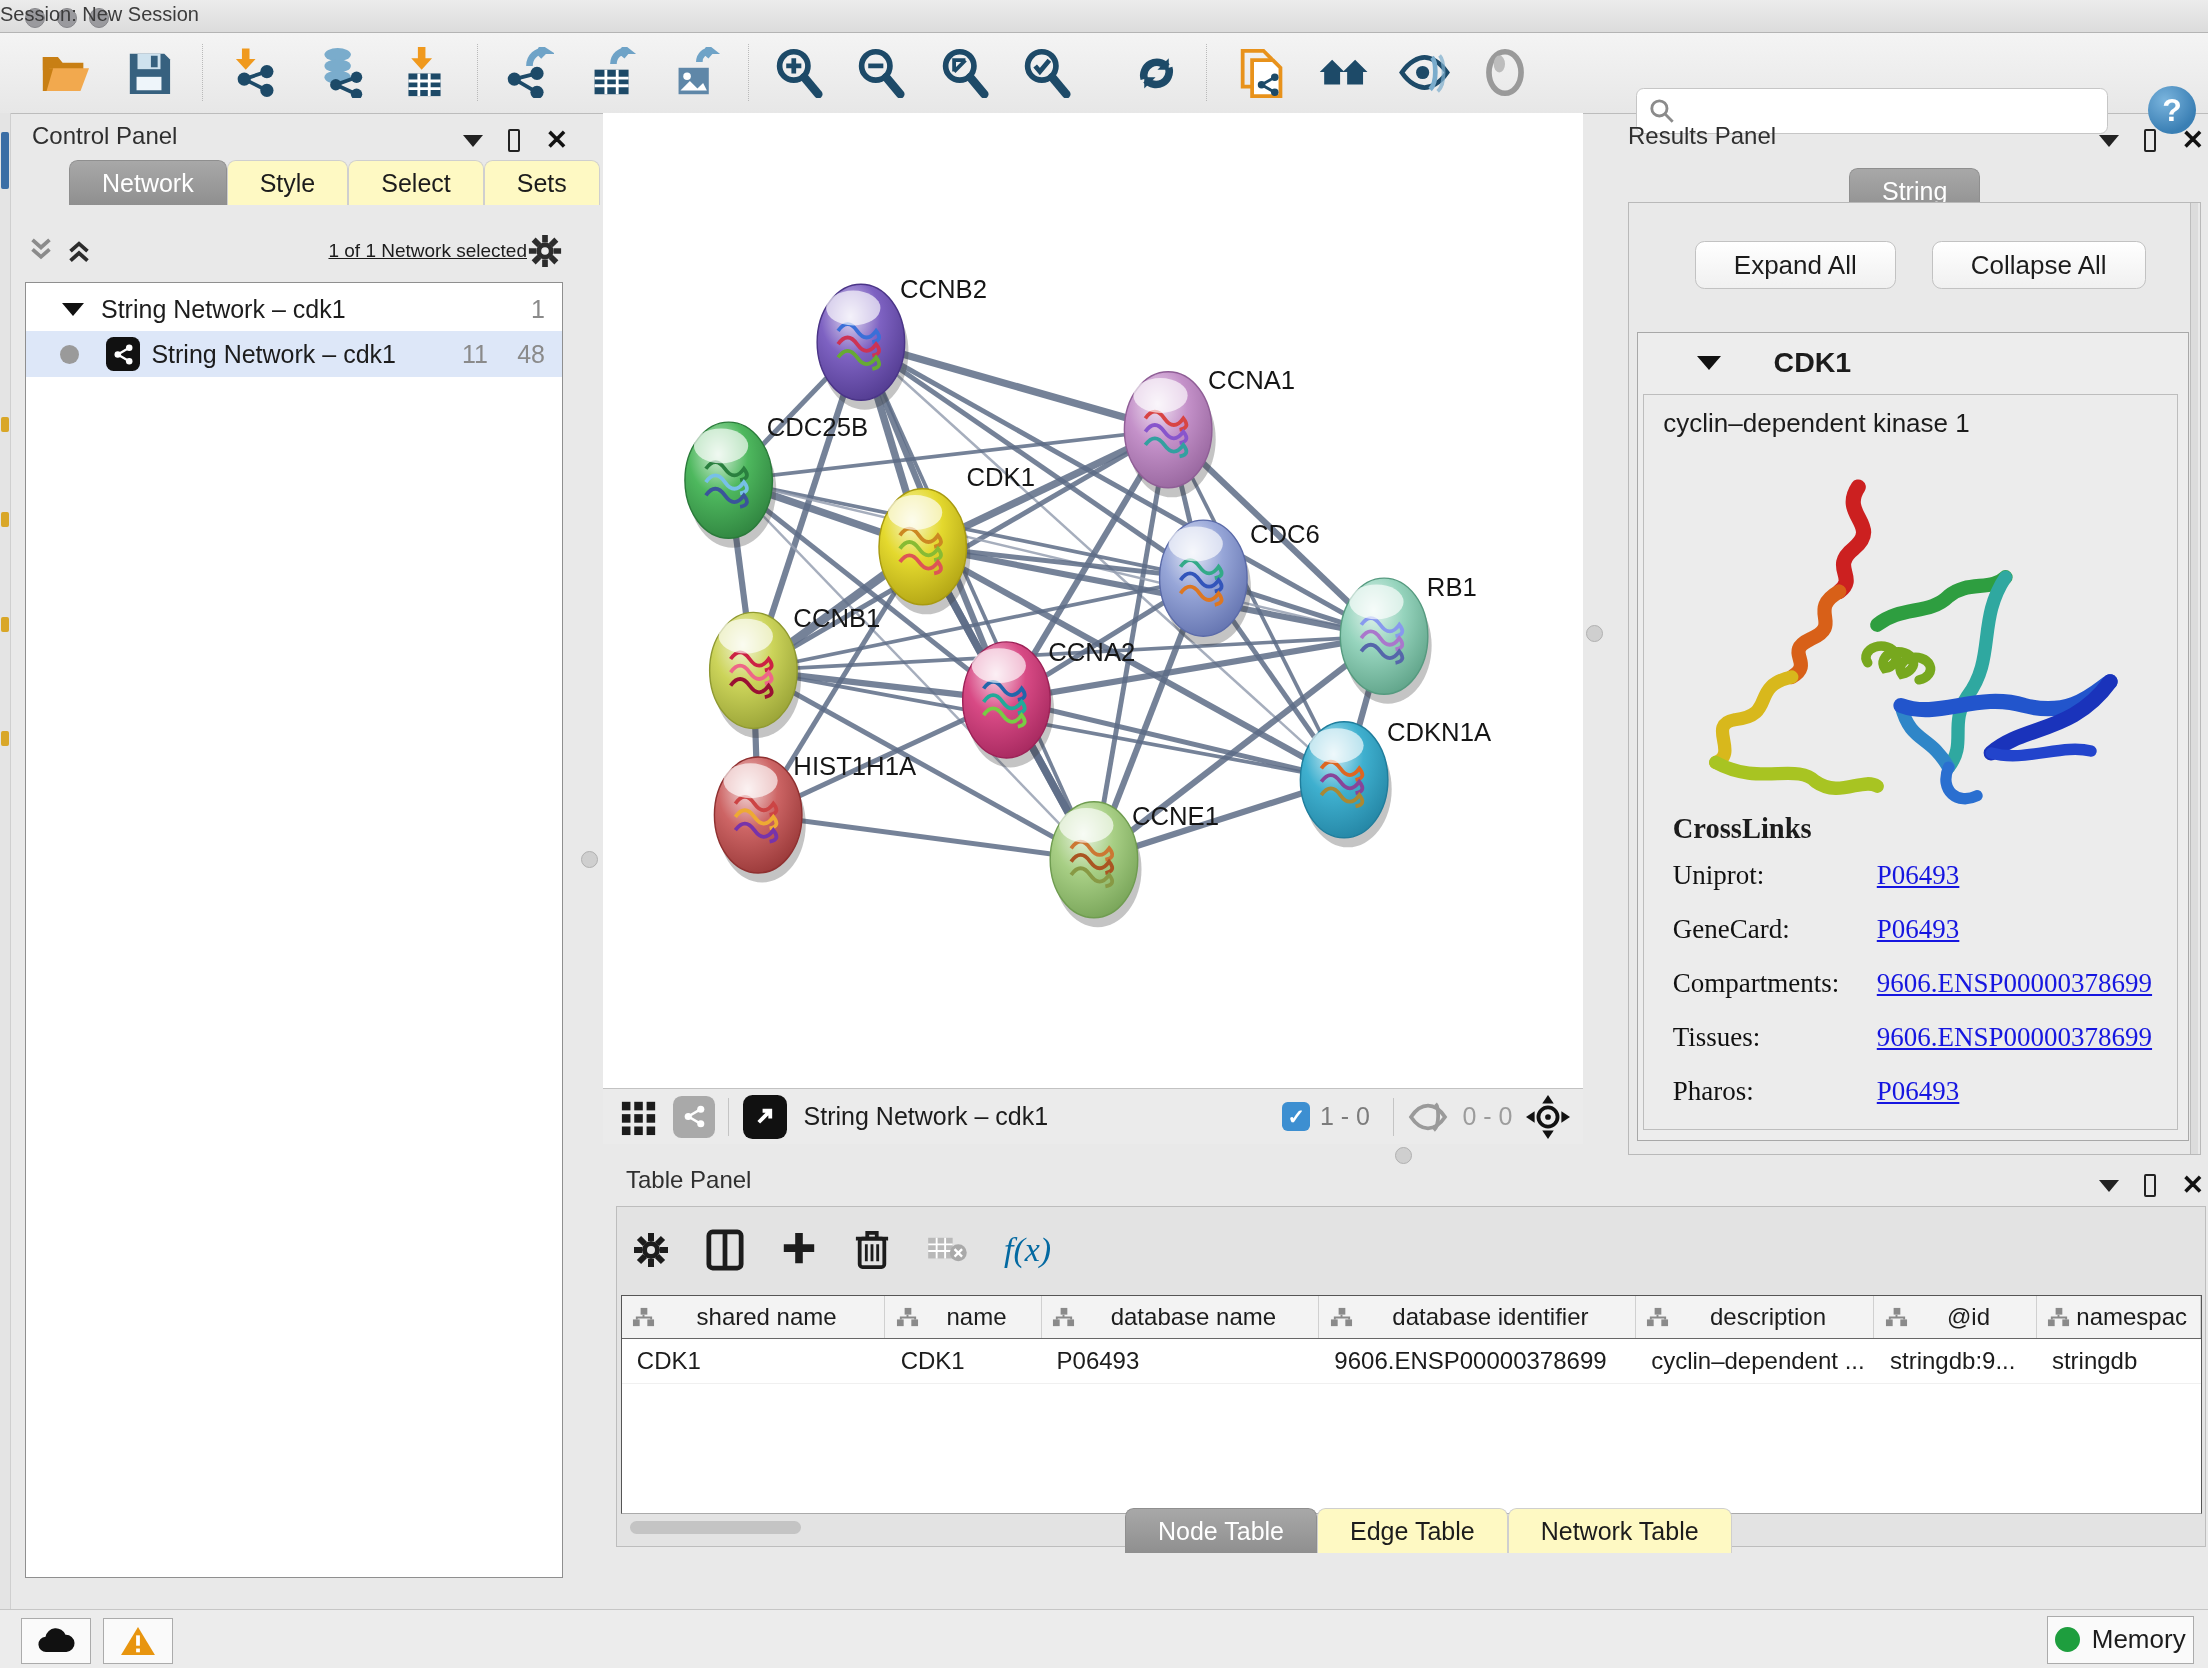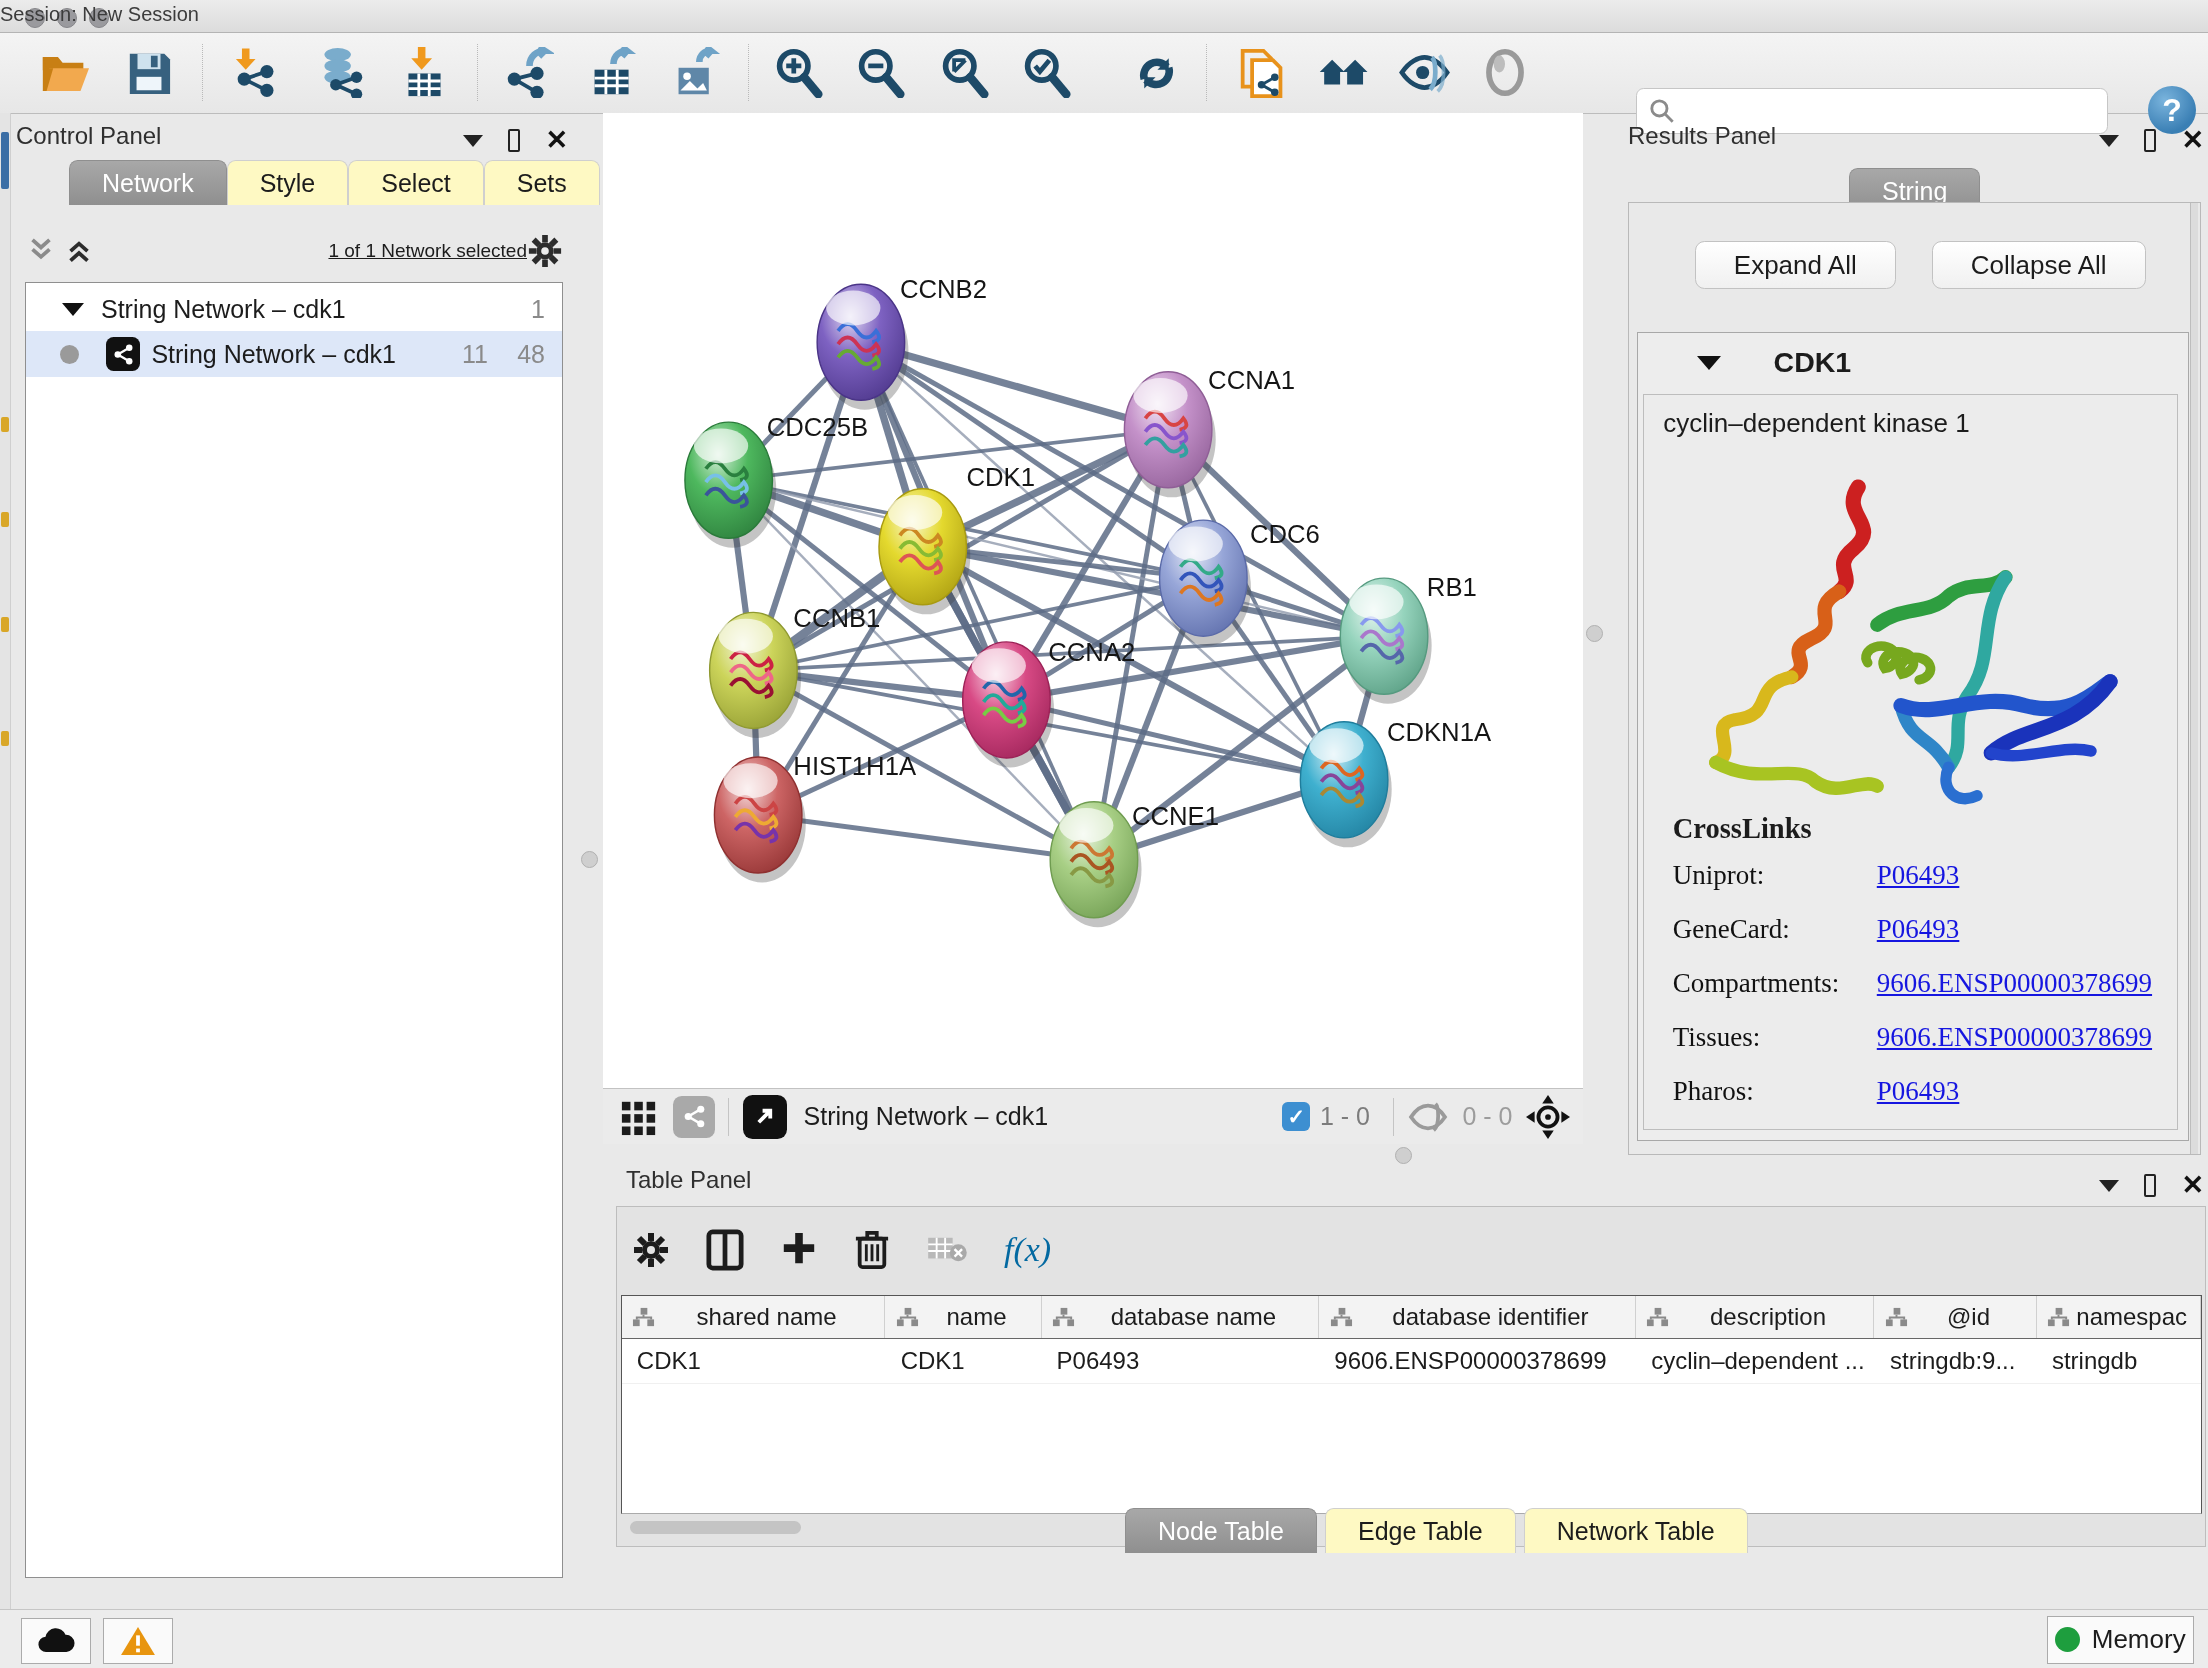--- a/index.html
+++ b/index.html
@@ -34,21 +34,21 @@
   .panel-ctrl{display:flex;gap:25px;align-items:center;}
   .caret-down{width:0;height:0;border-left:10.5px solid transparent;border-right:10.5px solid transparent;
     border-top:12.4px solid #222;}
   .float-box{width:19px;height:19px;border:2.9px solid #222;border-radius:1.9px;}
   .close-x{font-size:27px;font-weight:bold;color:#111;line-height:19px;}
   .tab{height:44px;padding:0 32px;display:flex;align-items:center;justify-content:center;
     font-size:25px;background:#fef9c3;border:1px solid #cfcfcf;border-bottom:none;
     border-radius:8.6px 8.6px 0 0;color:#1c1c1c;}
   .tab.sel{background:linear-gradient(#a8a8a8,#8f8f8f);color:#fff;border-color:#8f8f8f;}
   
-  .ctrl-header{position:absolute;left:16px;top:122px;}
+  .ctrl-header{position:absolute;left:32px;top:122px;}
   .ctrl-icons{position:absolute;left:463px;top:129px;width:105px;}
   .ctrl-tabs{position:absolute;left:69px;top:160px;display:flex;}
   .ctrl-toolrow{position:absolute;left:25px;top:226px;width:538px;height:49px;
     display:flex;align-items:center;}
   .net-status-text{flex:1;text-align:right;font-size:19px;text-decoration:underline;}
   .tree-box{position:absolute;left:25px;top:282px;width:536px;height:1294px;
     background:#fff;border:1.9px solid #8f8f8f;}
   .tree-row1{position:absolute;left:0;top:5.7px;width:100%;height:42px;display:flex;align-items:center;font-size:25px;}
   .tree-row2{position:absolute;left:0;top:48px;width:100%;height:46px;display:flex;align-items:center;
     background:#dde7f8;font-size:25px;}
@@ -94,21 +94,21 @@
     background:#e3e3e3;border:1px solid #bdbdbd;}
   .tbl-toolrow{position:absolute;left:15px;top:13.3px;height:59px;display:flex;align-items:center;gap:36px;}
   .tbl-table{position:absolute;left:3.8px;top:88px;width:1579px;height:217px;background:#fff;
     border:1.9px solid #555;border-bottom:1px solid #aaa;overflow:hidden;}
   .tbl-colhead{display:flex;height:42px;background:#f3f3f3;border-bottom:1.9px solid #666;justify-content:space-between;}
   .th{display:flex;align-items:center;border-right:1px solid #d0d0d0;font-size:24px;}
   .th .lbl{flex:1;text-align:center;padding-right:7.6px;}
   .tbl-row{display:flex;height:44px;border-bottom:1px solid #f0f0f0;font-size:24px;}
   .td{display:flex;align-items:center;padding-left:15px;box-sizing:border-box;}
   .hscroll{position:absolute;left:13.3px;top:314px;width:171px;height:13.3px;border-radius:6.7px;background:#c4c4c4;}
-  .tbl-tabs{position:absolute;left:1125px;top:1508px;display:flex;gap:8px;}
+  .tbl-tabs{position:absolute;left:1125px;top:1508px;display:flex;}
   
   .bottom-strip{position:absolute;left:0;top:1609px;width:2208px;height:59px;
     background:#ececec;border-top:1.9px solid #c6c6c6;}
   .mini-box{position:absolute;top:7.6px;width:68px;height:44px;background:#fafafa;
     border:1.9px solid #ababab;display:flex;align-items:center;justify-content:center;}
   .memory-btn{position:absolute;left:2047px;top:5.7px;width:145px;height:46px;background:#fafafa;
     border:1.9px solid #ababab;display:flex;align-items:center;justify-content:center;gap:11.4px;font-size:26px;}
   .mem-dot{width:25px;height:25px;border-radius:50%;background:#1e9e3e;}
   svg{display:block;}
 </style>

